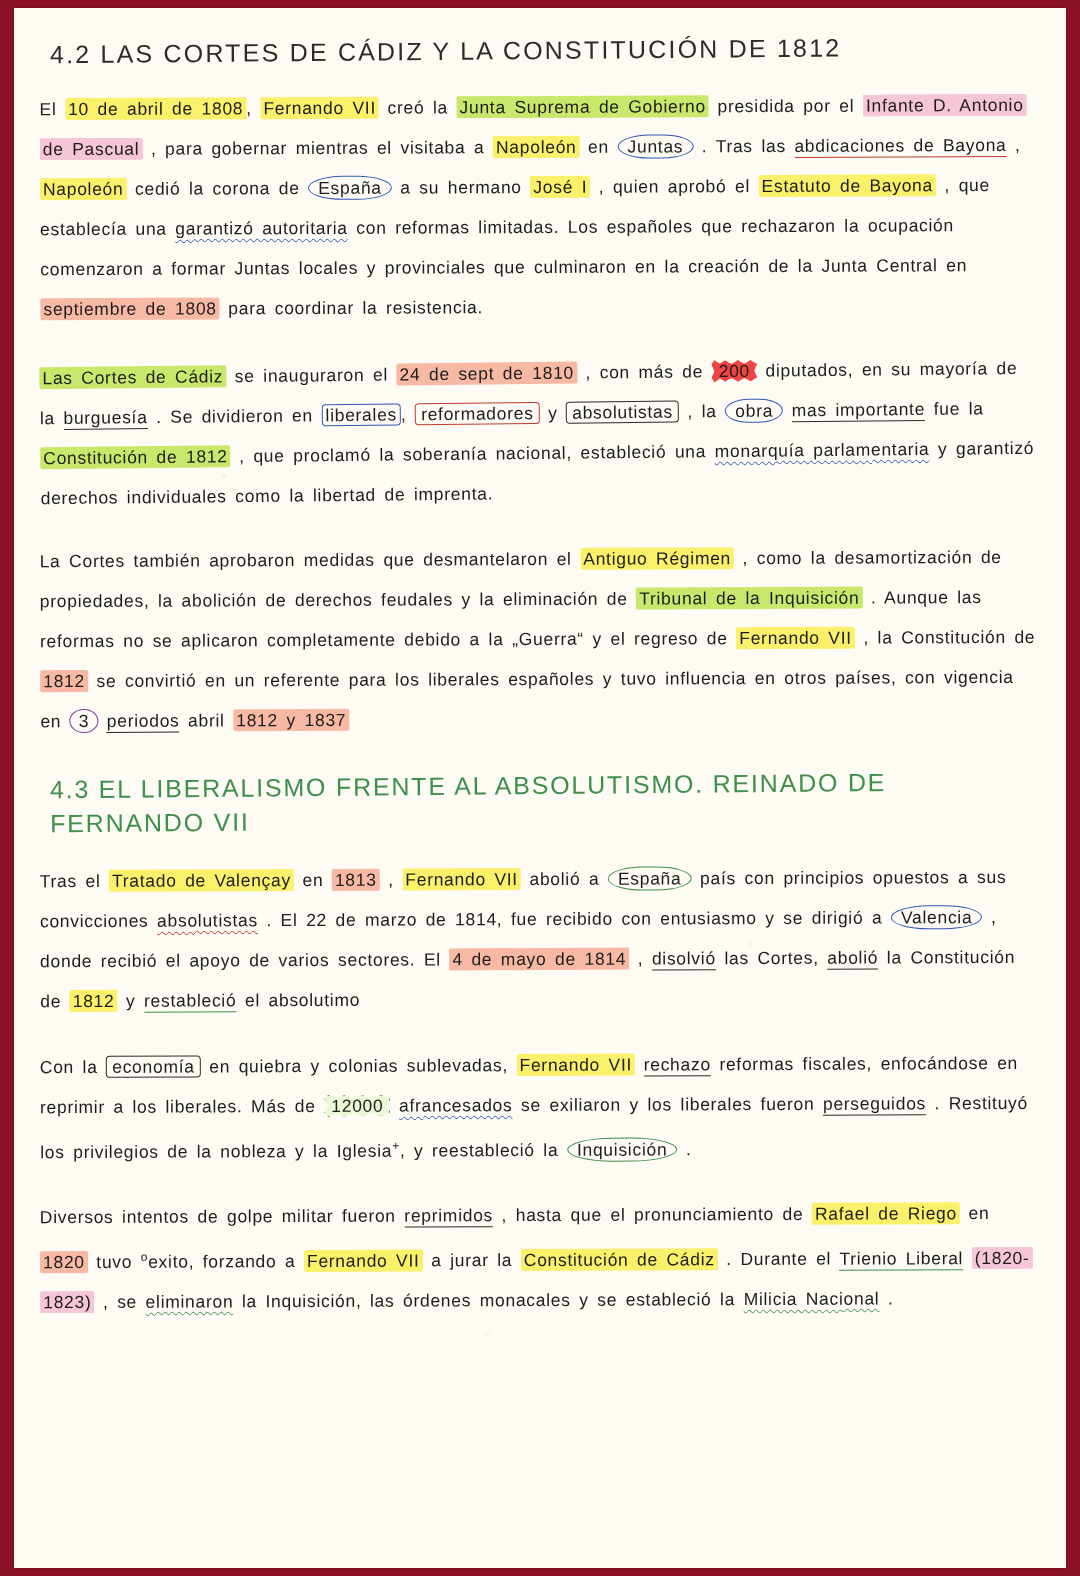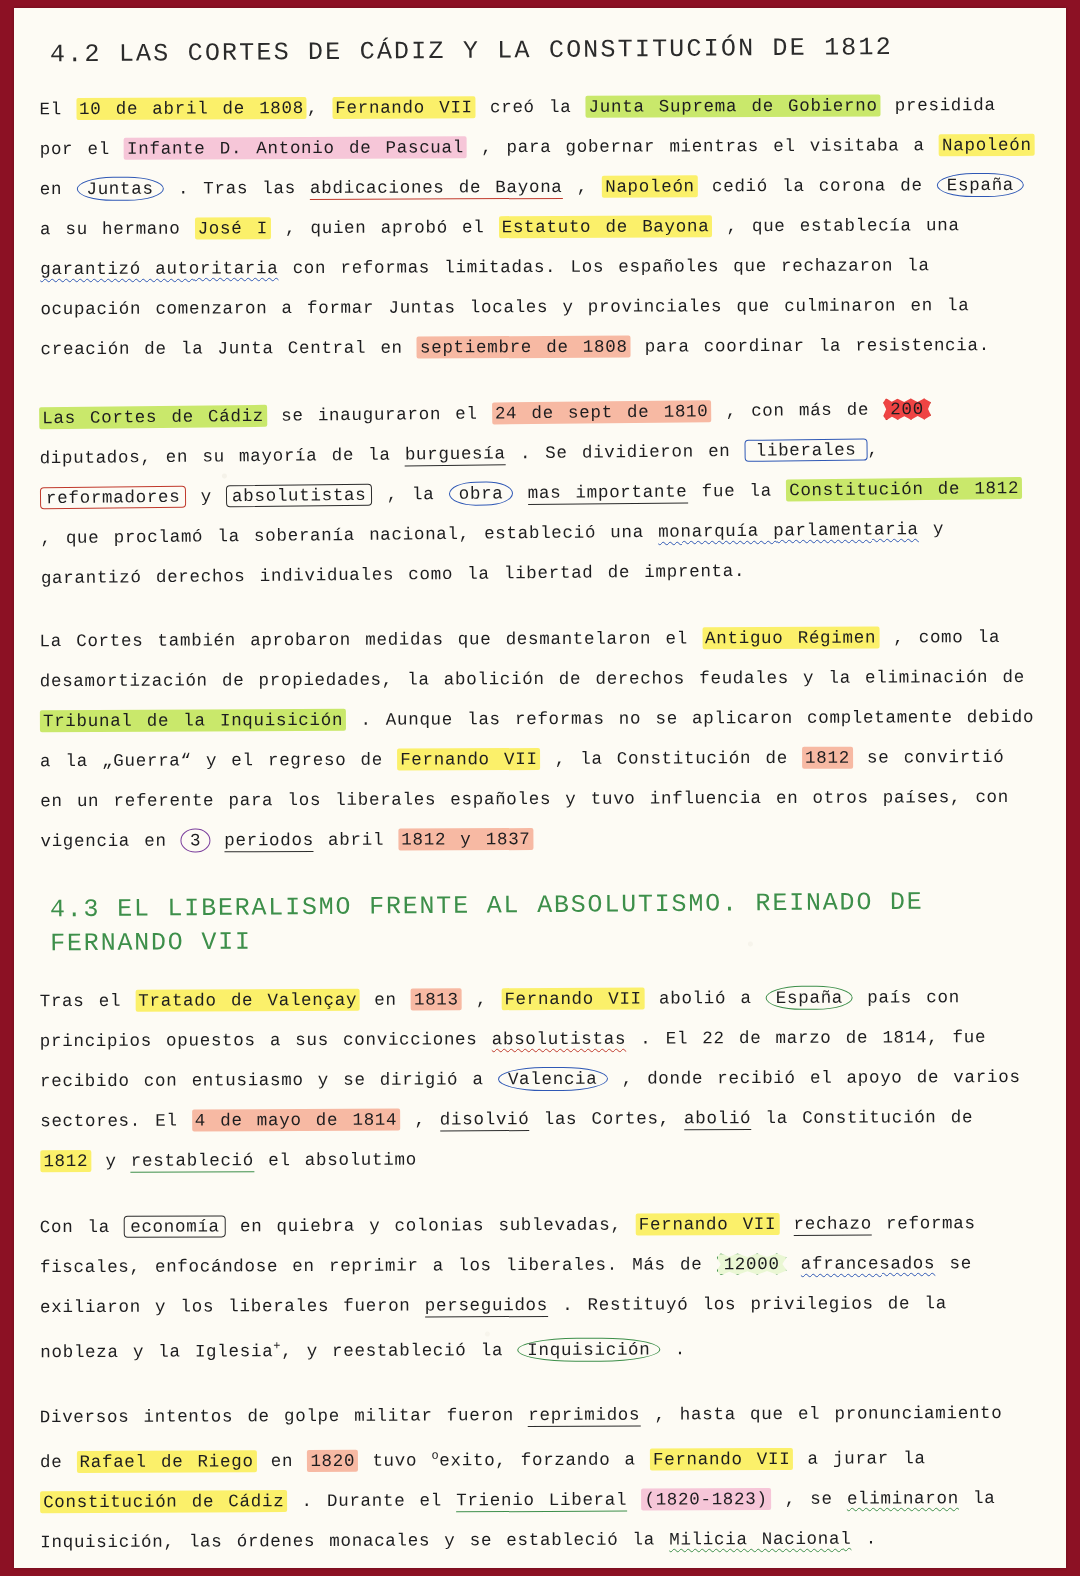--- a/index.html
+++ b/index.html
@@ -33,21 +33,21 @@
       radial-gradient(circle at 45% 85%, rgba(225,220,205,0.2) 0 2px, transparent 3px);
     pointer-events: none;
   }
   .content {
     position: relative;
     padding: 22px 30px 0 26px;
   }
 
   
   .hw {
-    font-family: Liberation Mono, monospace;
+    font-family: Liberation Sans, sans-serif;
     color: #1d1d1f;
     letter-spacing: 0.6px;
   }
 
   h1.section-title {
     font-size: 25px;
     font-weight: 400;
     color: #2b2b2b;
     letter-spacing: 2.2px;
     margin: 6px 0 22px 10px;
@@ -98,21 +98,21 @@
   .u-wave-green {
     text-decoration: underline;
     text-decoration-style: wavy;
     text-decoration-color: #3d8f4a;
     text-underline-offset: 4px;
     text-decoration-thickness: 1.3px;
     margin-top: 12px;
   }
 
   
-  .box-blue  { border: 1.6px solid #2f58b5; border-radius: 4px; padding: 0 10px; }
+  .box-blue  { border: 1.6px solid #2f58b5; border-radius: 4px; padding: 0 3px; }
   .box-red   { border: 1.6px solid #c0392b; border-radius: 4px; padding: 0 5px; }
   .box-black { border: 1.6px solid #2b2b2b; border-radius: 4px; padding: 0 5px; }
   .circ-blue   { border: 1.6px solid #2f58b5; border-radius: 50%/60%; padding: 1px 9px; }
   .circ-green  { border: 1.6px solid #3d8f4a; border-radius: 50%/60%; padding: 1px 9px; }
   .circ-purple { border: 1.6px solid #7a3d9c; border-radius: 50%; padding: 1px 8px; }
 
   
   .star-red {
     border: 1.6px solid #c0392b;
     padding: 0 6px;

